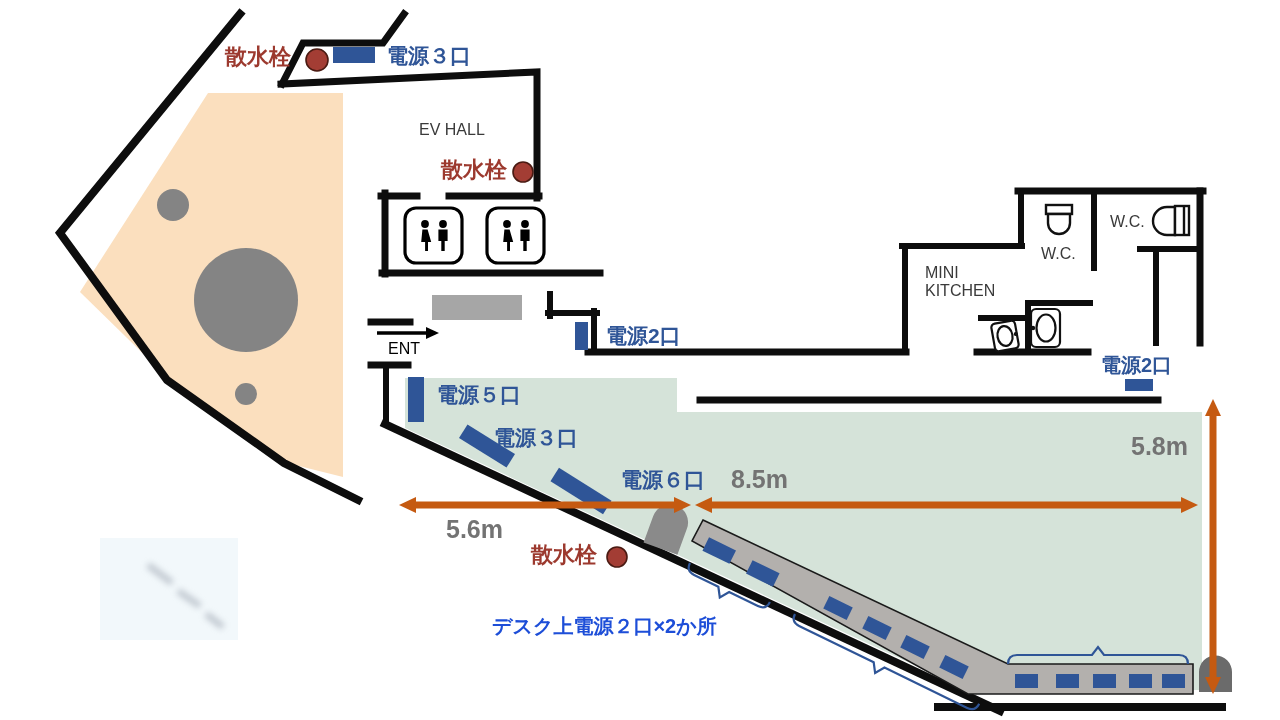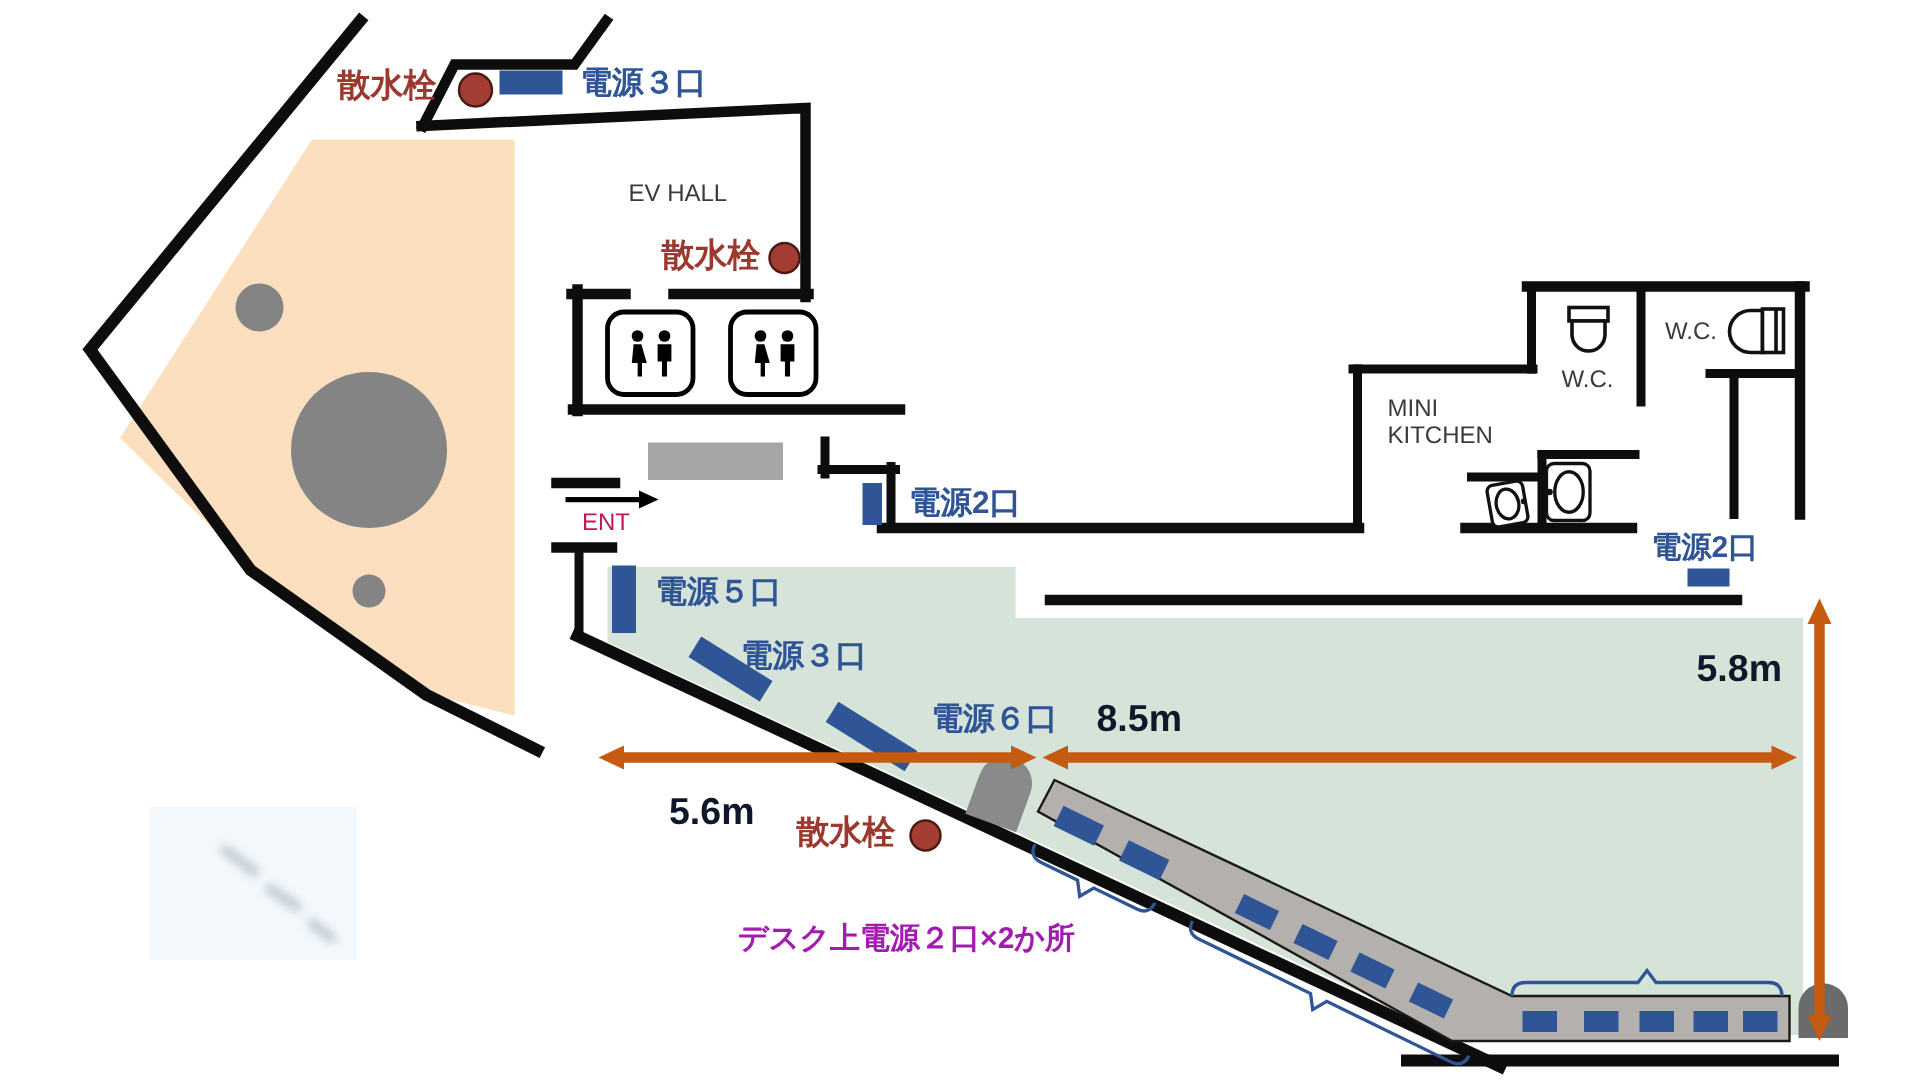--- a/index.html
+++ b/index.html
@@ -5,22 +5,22 @@
   html,body{margin:0;padding:0;background:#fff;}
   #stage{
     position:relative;width:1280px;height:720px;background:#ffffff;overflow:hidden;
     font-family:"Liberation Sans","DejaVu Sans",sans-serif;
   }
   #plan-svg{position:absolute;left:0;top:0;}
   .lbl{position:absolute;white-space:nowrap;line-height:1.1;}
   .tap{color:#9c392e;font-weight:bold;font-size:22px;}
   .outlet{color:#2f5597;font-weight:bold;font-size:21px;}
   .room{color:#3a3a3a;font-size:16px;}
-  .dim{color:#0f172a;font-weight:bold;font-size:25px;}
-  .deskp{color:#a21caf;font-weight:bold;font-size:20px;}
+  .dim{color:#737373;font-weight:bold;font-size:25px;}
+  .deskp{color:#1d4ed8;font-weight:bold;font-size:20px;}
   .wrap{white-space:normal;}
 </style>
 </head>
 <body>
 
 <div id="stage">
 
 <svg id="plan-svg" width="1280" height="720" viewBox="0 0 1280 720">
   <defs>
     <filter id="blur" x="-50%" y="-50%" width="200%" height="200%">
@@ -198,27 +198,27 @@
       <polygon points="1213,694 1205,677 1221,677" stroke="none"></polygon>
     </g>
   </g>
 </svg>
 
 <div class="lbl tap" style="left:225px;top:45px;">散水栓</div>
 <div class="lbl outlet" style="left:387px;top:44px;">電源３口</div>
 <div class="lbl room" style="left:419px;top:121px;">EV HALL</div>
 <div class="lbl tap" style="left:441px;top:158px;">散水栓</div>
 <div class="lbl outlet" style="left:606px;top:324px;">電源2口</div>
-<div class="lbl room" style="left:388px;top:340px;color:#be185d;">ENT</div>
+<div class="lbl room" style="left:388px;top:340px;color:#000000;">ENT</div>
 <div class="lbl room wrap" style="left:925px;top:264px;width:95px;">MINI KITCHEN</div>
 <div class="lbl room" style="left:1041px;top:245px;font-size:16px;">W.C.</div>
 <div class="lbl room" style="left:1110px;top:213px;font-size:16px;">W.C.</div>
 <div class="lbl outlet" style="left:1101px;top:354px;font-size:20px;">電源2口</div>
 <div class="lbl outlet" style="left:437px;top:383px;">電源５口</div>
 <div class="lbl outlet" style="left:494px;top:426px;">電源３口</div>
 <div class="lbl outlet" style="left:581px;top:468px;margin-left:40px;">電源６口</div>
-<div class="lbl dim" style="left:446px;top:516px;margin-top:12px;">5.6m</div>
+<div class="lbl dim" style="left:446px;top:516px;">5.6m</div>
 <div class="lbl dim" style="left:731px;top:466px;">8.5m</div>
 <div class="lbl dim" style="left:1131px;top:433px;">5.8m</div>
 <div class="lbl tap" style="left:531px;top:543px;">散水栓</div>
 <div class="lbl deskp" style="left:492px;top:615px;">デスク上電源２口×2か所</div>
 
 </div>
 
 </body></html>

